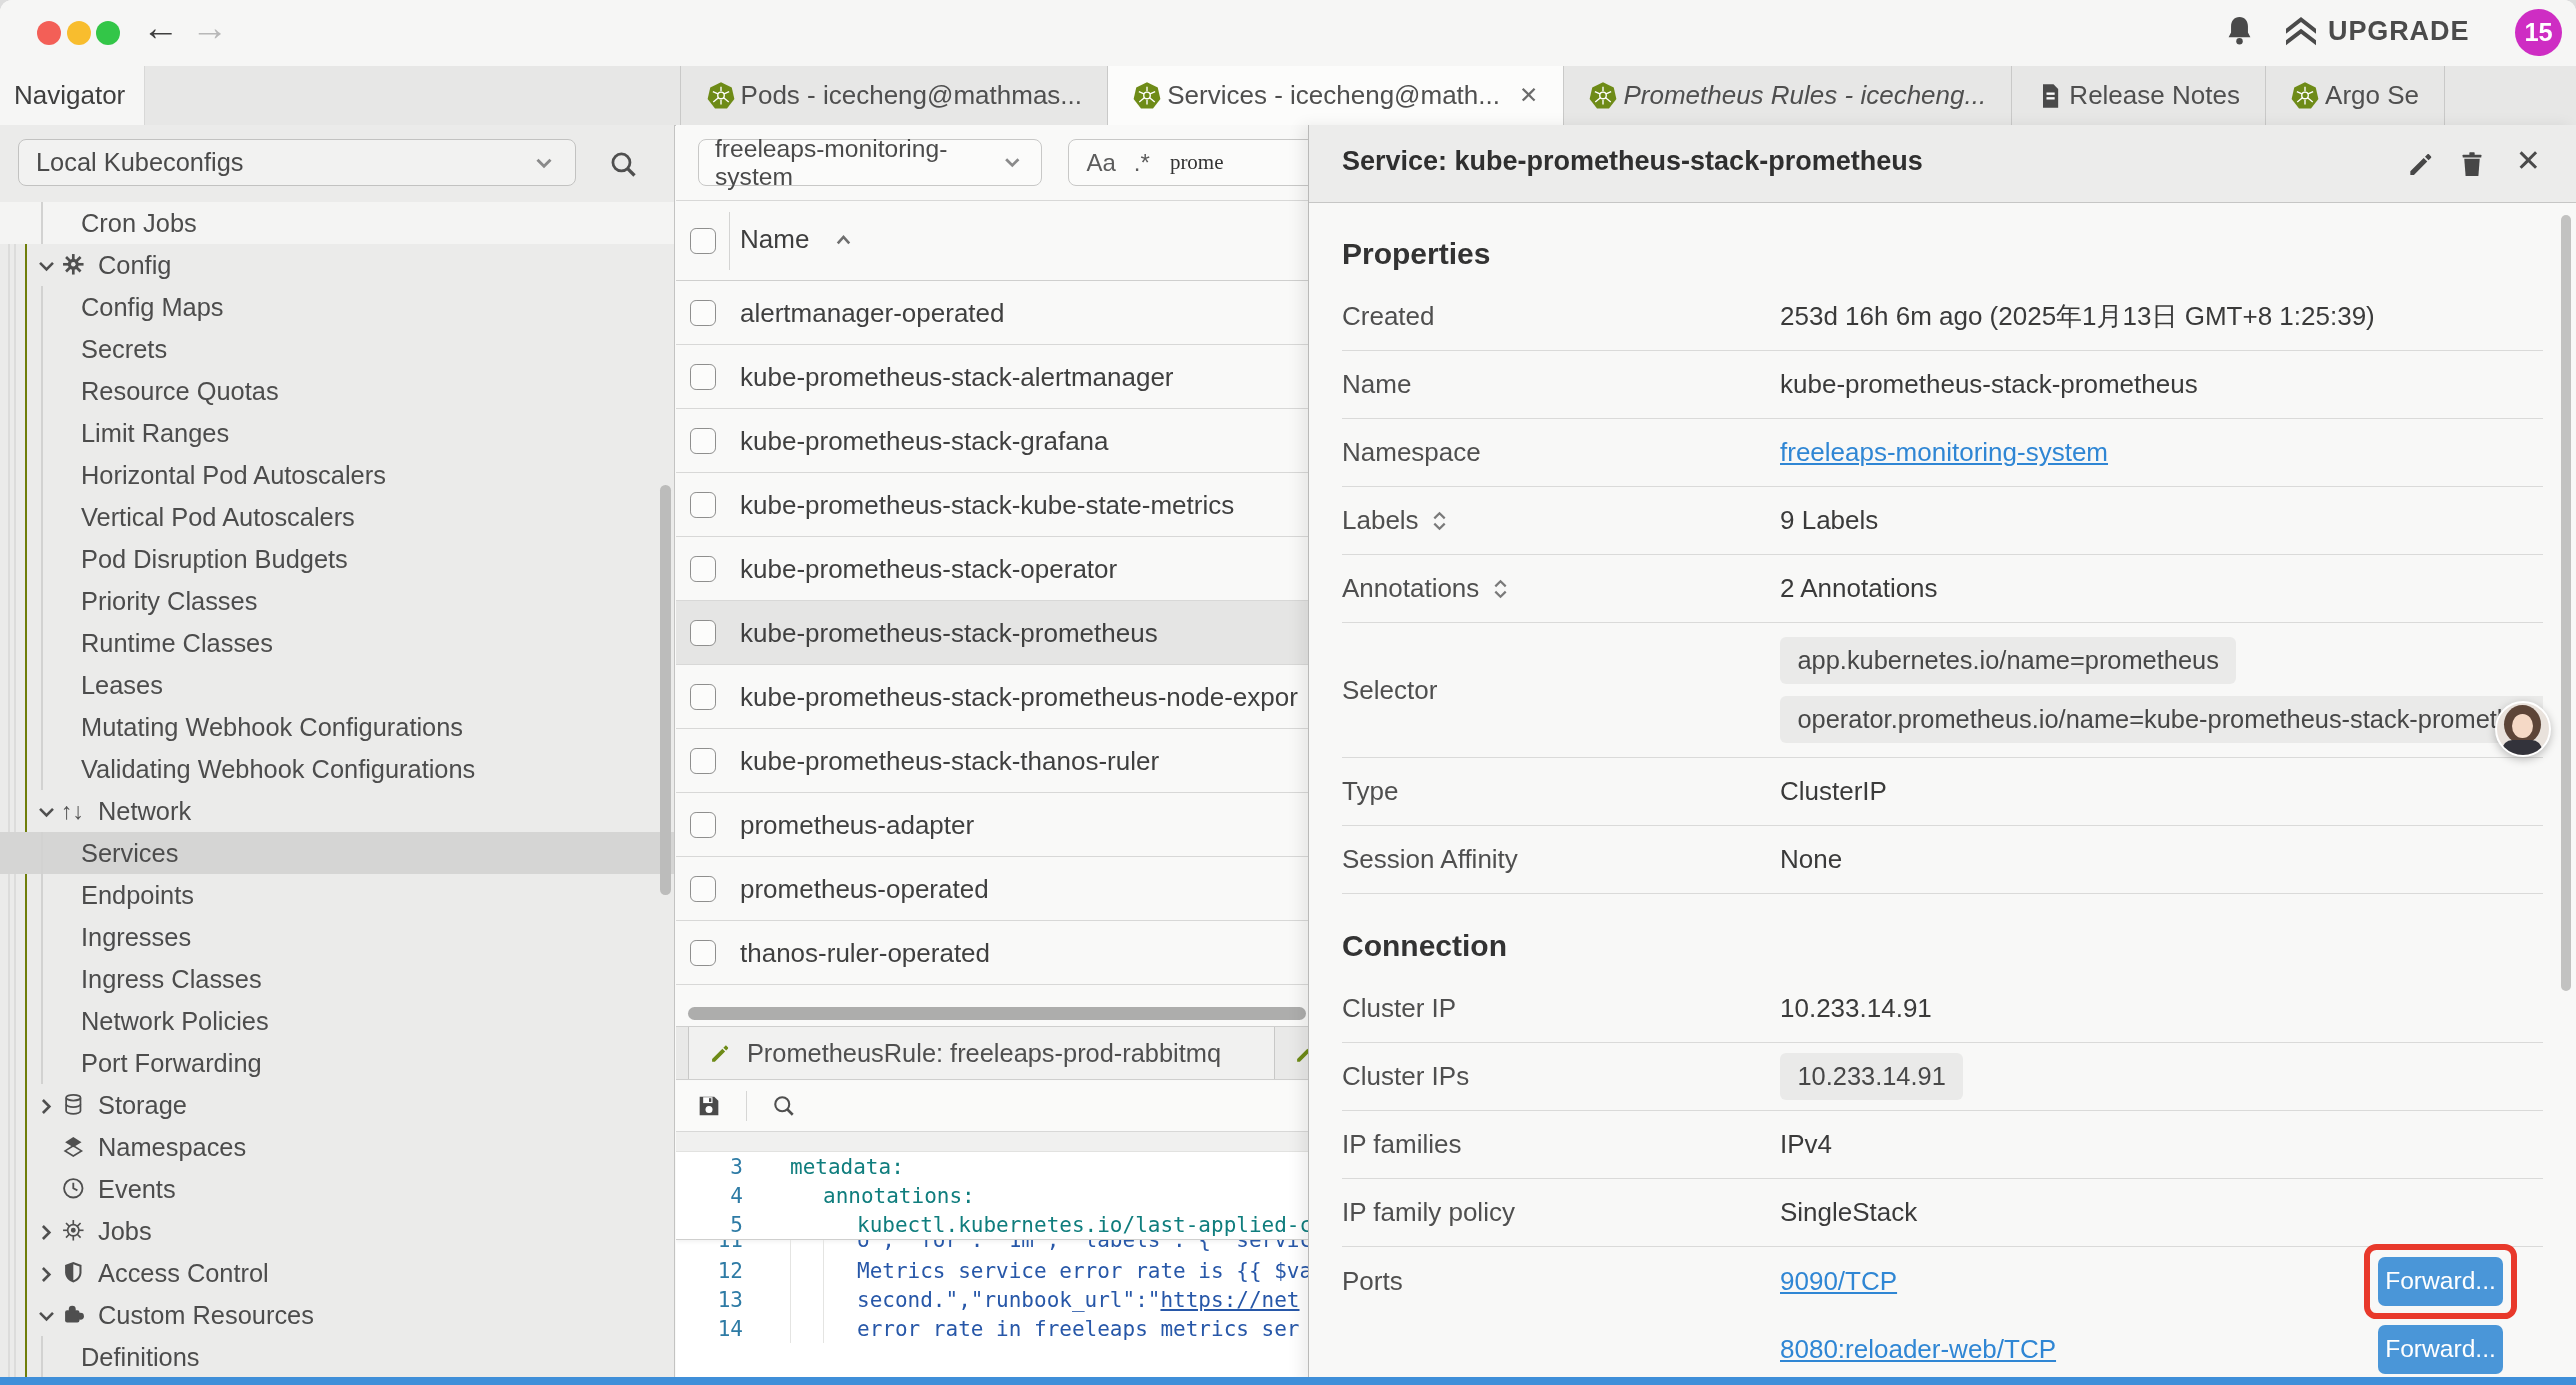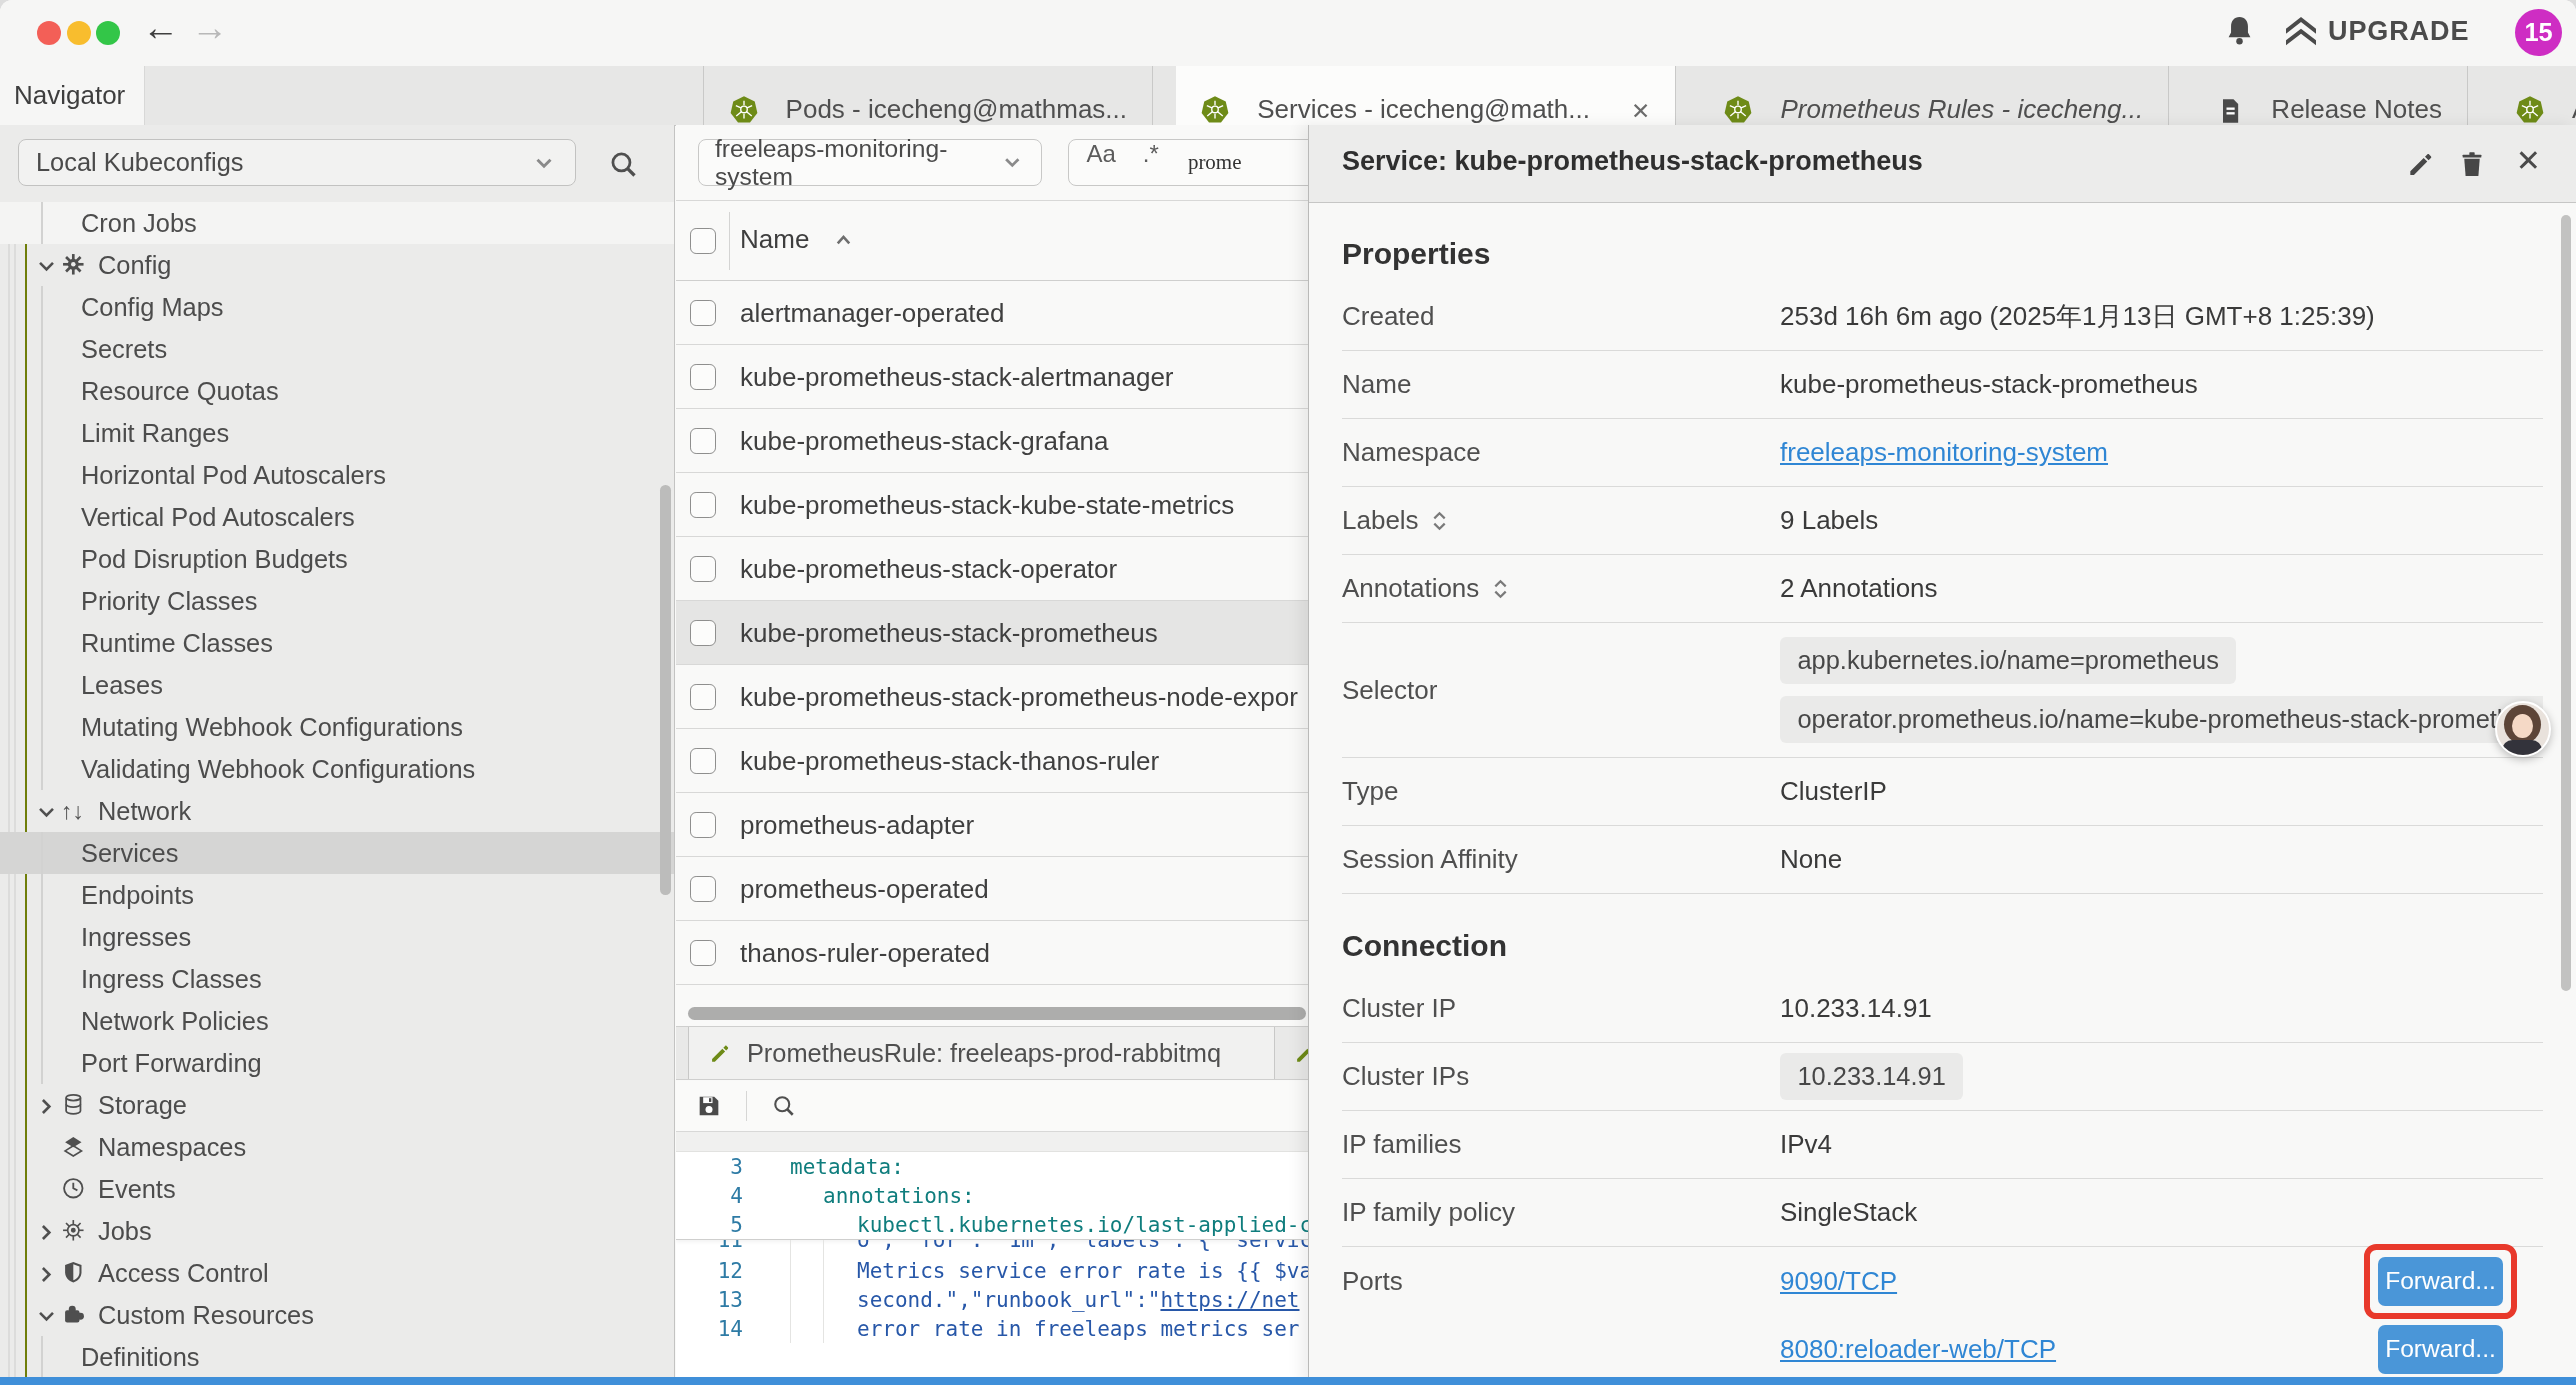--- a/index.html
+++ b/index.html
@@ -15,21 +15,21 @@
   .navarrow.fwd{left:191px;color:#b8b8b8;}
   .tb-icon{position:absolute;top:12.3px;}
   .bell{left:2220px;}
   .upg-ic{left:2281px;}
   .upg-label{position:absolute;left:2328px;top:16px;font-size:27px;color:#4b4b4b;font-weight:600;letter-spacing:0.9px;}
   .badge{position:absolute;left:2515px;top:8.8px;width:47px;height:47px;border-radius:50%;background:#ce2dc3;color:#fff;font-size:25.4px;font-weight:700;display:flex;align-items:center;justify-content:center;}
   
   .tabstrip{position:absolute;left:0;top:66px;width:2576px;height:59px;background:#e7e7e6;border-bottom:0.9px solid #c7c7c6;overflow:hidden;}
   .navtab{position:absolute;left:0;top:0;width:145px;height:59px;background:#f6f6f5;border-right:0.9px solid #d8d8d7;display:flex;align-items:center;padding-left:14px;box-sizing:border-box;font-size:26px;color:#3e3e3e;}
   .tabs{position:absolute;left:680px;top:0;right:0;height:59px;display:flex;}
-  .tab{display:flex;align-items:flex-end;gap:27px;padding:0 24.6px;border-right:0.9px solid #c9c9c8;font-size:26px;color:#4f4f4f;white-space:nowrap;box-sizing:border-box;margin-left:23px;}
+  .tab{display:flex;align-items:center;gap:5px;padding:0 24.6px;border-right:0.9px solid #c9c9c8;font-size:26px;color:#4f4f4f;white-space:nowrap;box-sizing:border-box;}
   .tab:first-child{border-left:0.9px solid #c9c9c8;}
   .tab.active{background:#fcfcfb;}
   .tab-label.italic{font-style:italic;}
   .tab-close{margin-left:14px;font-size:23px;color:#6b6b6b;}
   
   .sidebar{position:absolute;left:0;top:125px;width:675px;bottom:0;background:#ebebea;border-right:0.9px solid #c3c3c2;box-sizing:border-box;}
   .side-toolbar{position:relative;height:77px;}
   .kubesel{position:absolute;left:17.5px;top:14px;width:558px;height:47px;border:0.9px solid #c2c2c1;border-radius:8px;background:#f2f2f1;display:flex;align-items:center;padding:0 17.5px;box-sizing:border-box;font-size:25.4px;color:#4a4a4a;gap:48px;}
   .kubesel .chev{margin-left:auto;}
   .side-search{position:absolute;left:607px;top:23px;}
@@ -45,21 +45,21 @@
   .titem.d1 .tlabel{margin-left:81px;}
   .titem.d0 .tchev{position:absolute;left:35px;top:10.5px;}
   .titem.d0 .ticon{position:absolute;left:61px;top:8px;width:26px;color:#555;font-size:23px;}
   .titem.d0 .tlabel{margin-left:98px;}
   .sb-thumb{position:absolute;right:3.5px;width:10.5px;border-radius:5.3px;background:#bcbcbb;}
   
   .middle{position:absolute;left:676px;top:125px;width:632px;bottom:0;background:#f9f9f8;}
   .mid-toolbar{position:relative;height:75px;border-bottom:0.9px solid #d8d8d7;}
   .nssel{position:absolute;left:22px;top:14px;width:344px;height:47px;border:0.9px solid #c8c8c7;border-radius:8px;display:flex;align-items:center;padding:0 16px;box-sizing:border-box;font-size:24.6px;color:#4a4a4a;background:#fbfbfa;}
   .nssel .chev{margin-left:auto;}
-  .searchbox{position:absolute;left:392px;top:14px;width:316px;height:47px;border:0.9px solid #c8c8c7;border-radius:8px;background:#fbfbfa;display:flex;gap:27px;padding:0 17.5px;box-sizing:border-box;}
+  .searchbox{position:absolute;left:392px;top:14px;width:316px;height:47px;border:0.9px solid #c8c8c7;border-radius:8px;background:#fbfbfa;display:flex;align-items:center;gap:18px;padding:0 17.5px;box-sizing:border-box;}
   .searchbox .tgl{font-size:24px;color:#5c5c5c;}
   .searchbox input{border:none;outline:none;background:transparent;font-size:21px;color:#333;width:123px;font-family:Liberation Serif, serif;}
   .thead{position:relative;height:79px;border-bottom:0.9px solid #cfcfce;}
   .thead .coldiv{position:absolute;left:53px;top:10.5px;bottom:10.5px;width:0.9px;background:#d4d4d3;}
   .thead .colname{position:absolute;left:64px;top:23px;font-size:26px;color:#3e3e3e;}
   .thead .sort{position:absolute;left:156px;top:28px;}
   .cbox{position:absolute;left:14px;top:50%;margin-top:-13px;width:26px;height:26px;border:1.8px solid #8f8f8e;border-radius:6.1px;background:#fcfcfb;box-sizing:border-box;}
   .trow{position:relative;height:63px;border-bottom:0.9px solid #d8d8d7;}
   .trow.selected{background:#e5e5e4;}
   .rname{position:absolute;left:64px;top:50%;transform:translateY(-50%);font-size:26px;color:#3f3f3f;white-space:nowrap;}

